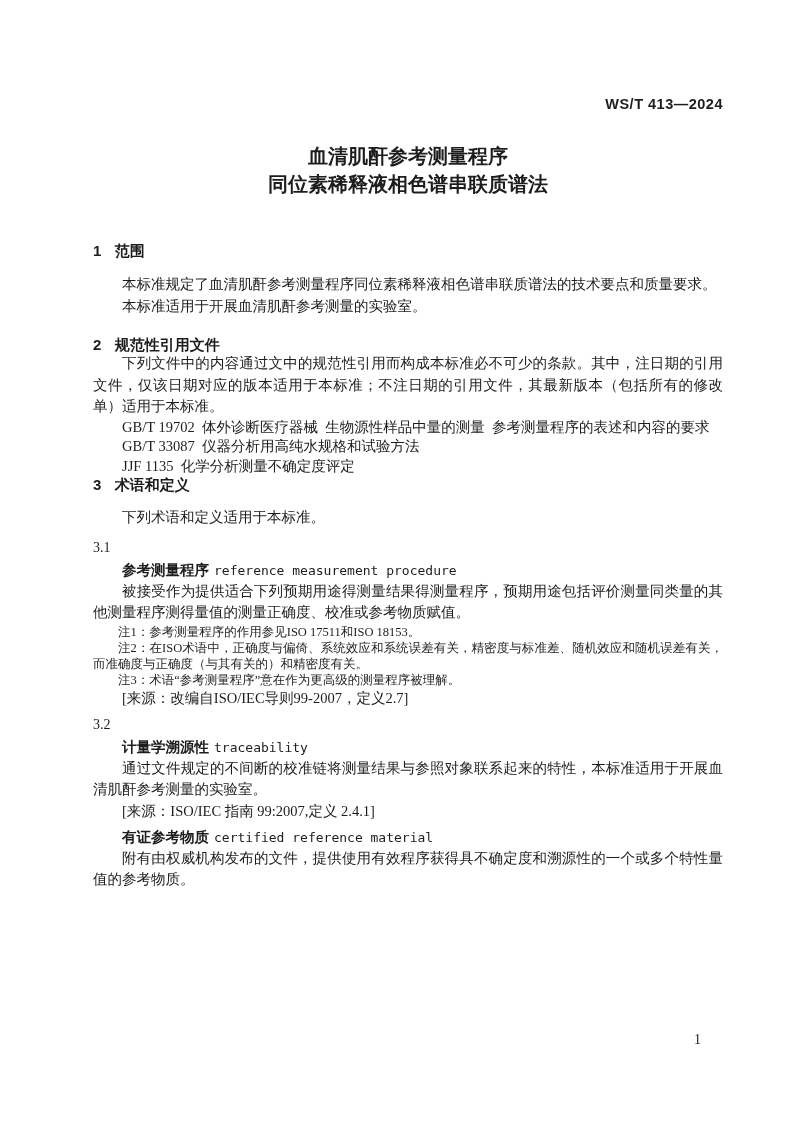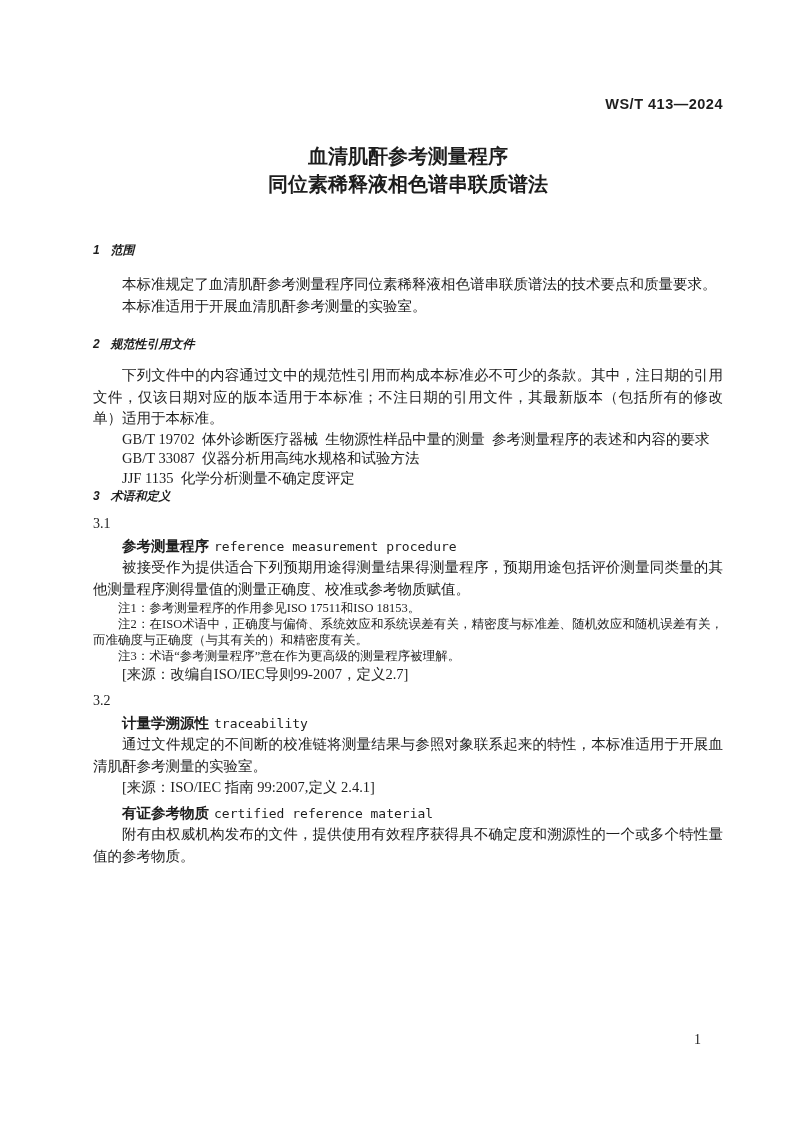--- a/index.html
+++ b/index.html
@@ -33,23 +33,22 @@
     margin-top: 30px;
     text-align: center;
     font-family: "Liberation Sans", "DejaVu Sans", sans-serif;
     font-weight: 700;
     font-size: 20px;
     line-height: 28px;
   }
   .clause-heading {
     font-family: "Liberation Sans", "DejaVu Sans", sans-serif;
     font-weight: 700;
-    font-size: 12px;
+    font-size: 15px;
     line-height: 17px;
-    font-style: italic;
   }
   .clause-no { margin-right: 0.9em; }
 
   .para {
     text-indent: 2em;
     text-align: justify;
     line-height: 21.5px;
   }
   .ref-line {
     text-indent: 2em;
@@ -106,28 +105,29 @@
 
     <div class="clause-heading" style="margin-top:44px">
       <span class="clause-no">1</span><span>范围</span>
     </div>
     <p class="para" style="margin-top:15px">本标准规定了血清肌酐参考测量程序同位素稀释液相色谱串联质谱法的技术要点和质量要求。</p>
     <p class="para">本标准适用于开展血清肌酐参考测量的实验室。</p>
 
     <div class="clause-heading" style="margin-top:19px">
       <span class="clause-no">2</span><span>规范性引用文件</span>
     </div>
-    <p class="para" style="margin-top:12px">下列文件中的内容通过文中的规范性引用而构成本标准必不可少的条款。其中，注日期的引用文件，仅该日期对应的版本适用于本标准；不注日期的引用文件，其最新版本（包括所有的修改单）适用于本标准。</p>
+    <p class="para" style="">下列文件中的内容通过文中的规范性引用而构成本标准必不可少的条款。其中，注日期的引用文件，仅该日期对应的版本适用于本标准；不注日期的引用文件，其最新版本（包括所有的修改单）适用于本标准。</p>
     <p class="ref-line">GB/T 19702  体外诊断医疗器械  生物源性样品中量的测量  参考测量程序的表述和内容的要求</p>
     <p class="ref-line">GB/T 33087  仪器分析用高纯水规格和试验方法</p>
     <p class="ref-line">JJF 1135  化学分析测量不确定度评定</p>
 
     <div class="clause-heading" style="margin-top:0">
       <span class="clause-no">3</span><span>术语和定义</span>
     </div>
+    <p class="para" style="margin-top:14px">下列术语和定义适用于本标准。</p>
 
     <div style="margin-top:8px">
       <div class="clause-num">3.1</div>
       <div class="term-line" style="margin-top:2px">
         <span class="term-zh">参考测量程序</span><span class="term-en">reference measurement procedure</span>
       </div>
       <p class="para">被接受作为提供适合下列预期用途得测量结果得测量程序，预期用途包括评价测量同类量的其他测量程序测得量值的测量正确度、校准或参考物质赋值。</p>
       <p class="note">注1：参考测量程序的作用参见ISO 17511和ISO 18153。</p>
       <p class="note">注2：在ISO术语中，正确度与偏倚、系统效应和系统误差有关，精密度与标准差、随机效应和随机误差有关，而准确度与正确度（与其有关的）和精密度有关。</p>
       <p class="note">注3：术语“参考测量程序”意在作为更高级的测量程序被理解。</p>

